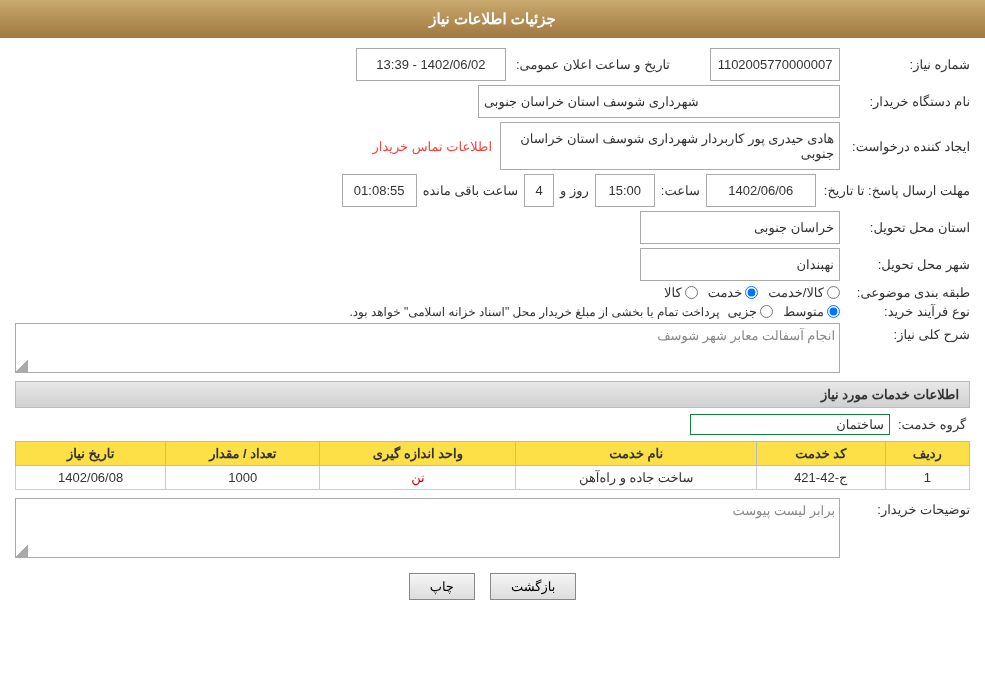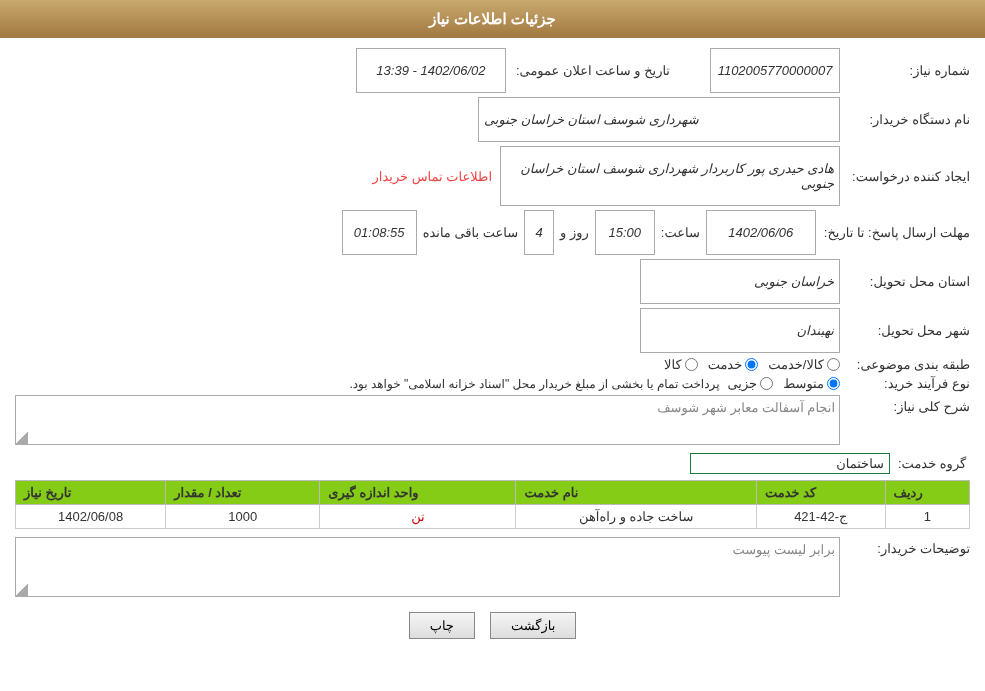--- a/index.html
+++ b/index.html
@@ -32,24 +32,23 @@
       border: 1px solid #bbb;
       padding: 5px 10px;
       font-size: 13px;
       font-weight: bold;
       margin: 8px 0 5px 0;
       color: #333;
     }
     .input-box {
       border: 1px solid #aaa;
       background: #fff;
-      padding: 14px 5px;
+      padding: 8px 5px;
       display: inline-block;
       min-height: 20px;
-      font-style: italic;
     }
     .input-narrow {
       width: 130px;
     }
     .blue-link {
       color: #ef4444;
       text-decoration: none;
     }
     .radio-group {
       display: flex;
@@ -60,24 +59,24 @@
       display: flex;
       align-items: center;
       gap: 3px;
     }
     .data-table {
       width: 100%;
       border-collapse: collapse;
       margin-top: 5px;
     }
     .data-table th {
-      background: #84cc16;
+      background: #fde047;
       border: 1px solid #bbb;
       padding: 4px 8px;
-      text-align: left;
+      text-align: center;
       font-weight: bold;
     }
     .data-table td {
       border: 1px solid #ccc;
       padding: 4px 8px;
       text-align: center;
     }
     .data-table tr:nth-child(even) td {
       background: #f9f9f9;
     }
@@ -240,20 +239,21 @@
     <div class="info-row" style="margin-bottom:8px; align-items:flex-start;">
       <span class="info-label" style="padding-top:4px;">شرح کلی نیاز:</span>
       <div style="flex:1; position:relative;">
         <div class="textarea-container">
           <span style="color:#888; font-size:13px;">انجام آسفالت معابر شهر شوسف</span>
           <div class="resize-handle"></div>
         </div>
       </div>
     </div>
 
+    <div class="section-title">اطلاعات خدمات مورد نیاز</div>
 
     <div class="group-service-row" style="margin: 6px 0;">
       <span class="group-label">گروه خدمت:</span>
       <div class="group-input">ساختمان</div>
     </div>
 
     <table class="data-table">
       <thead>
         <tr>
           <th>ردیف</th>

